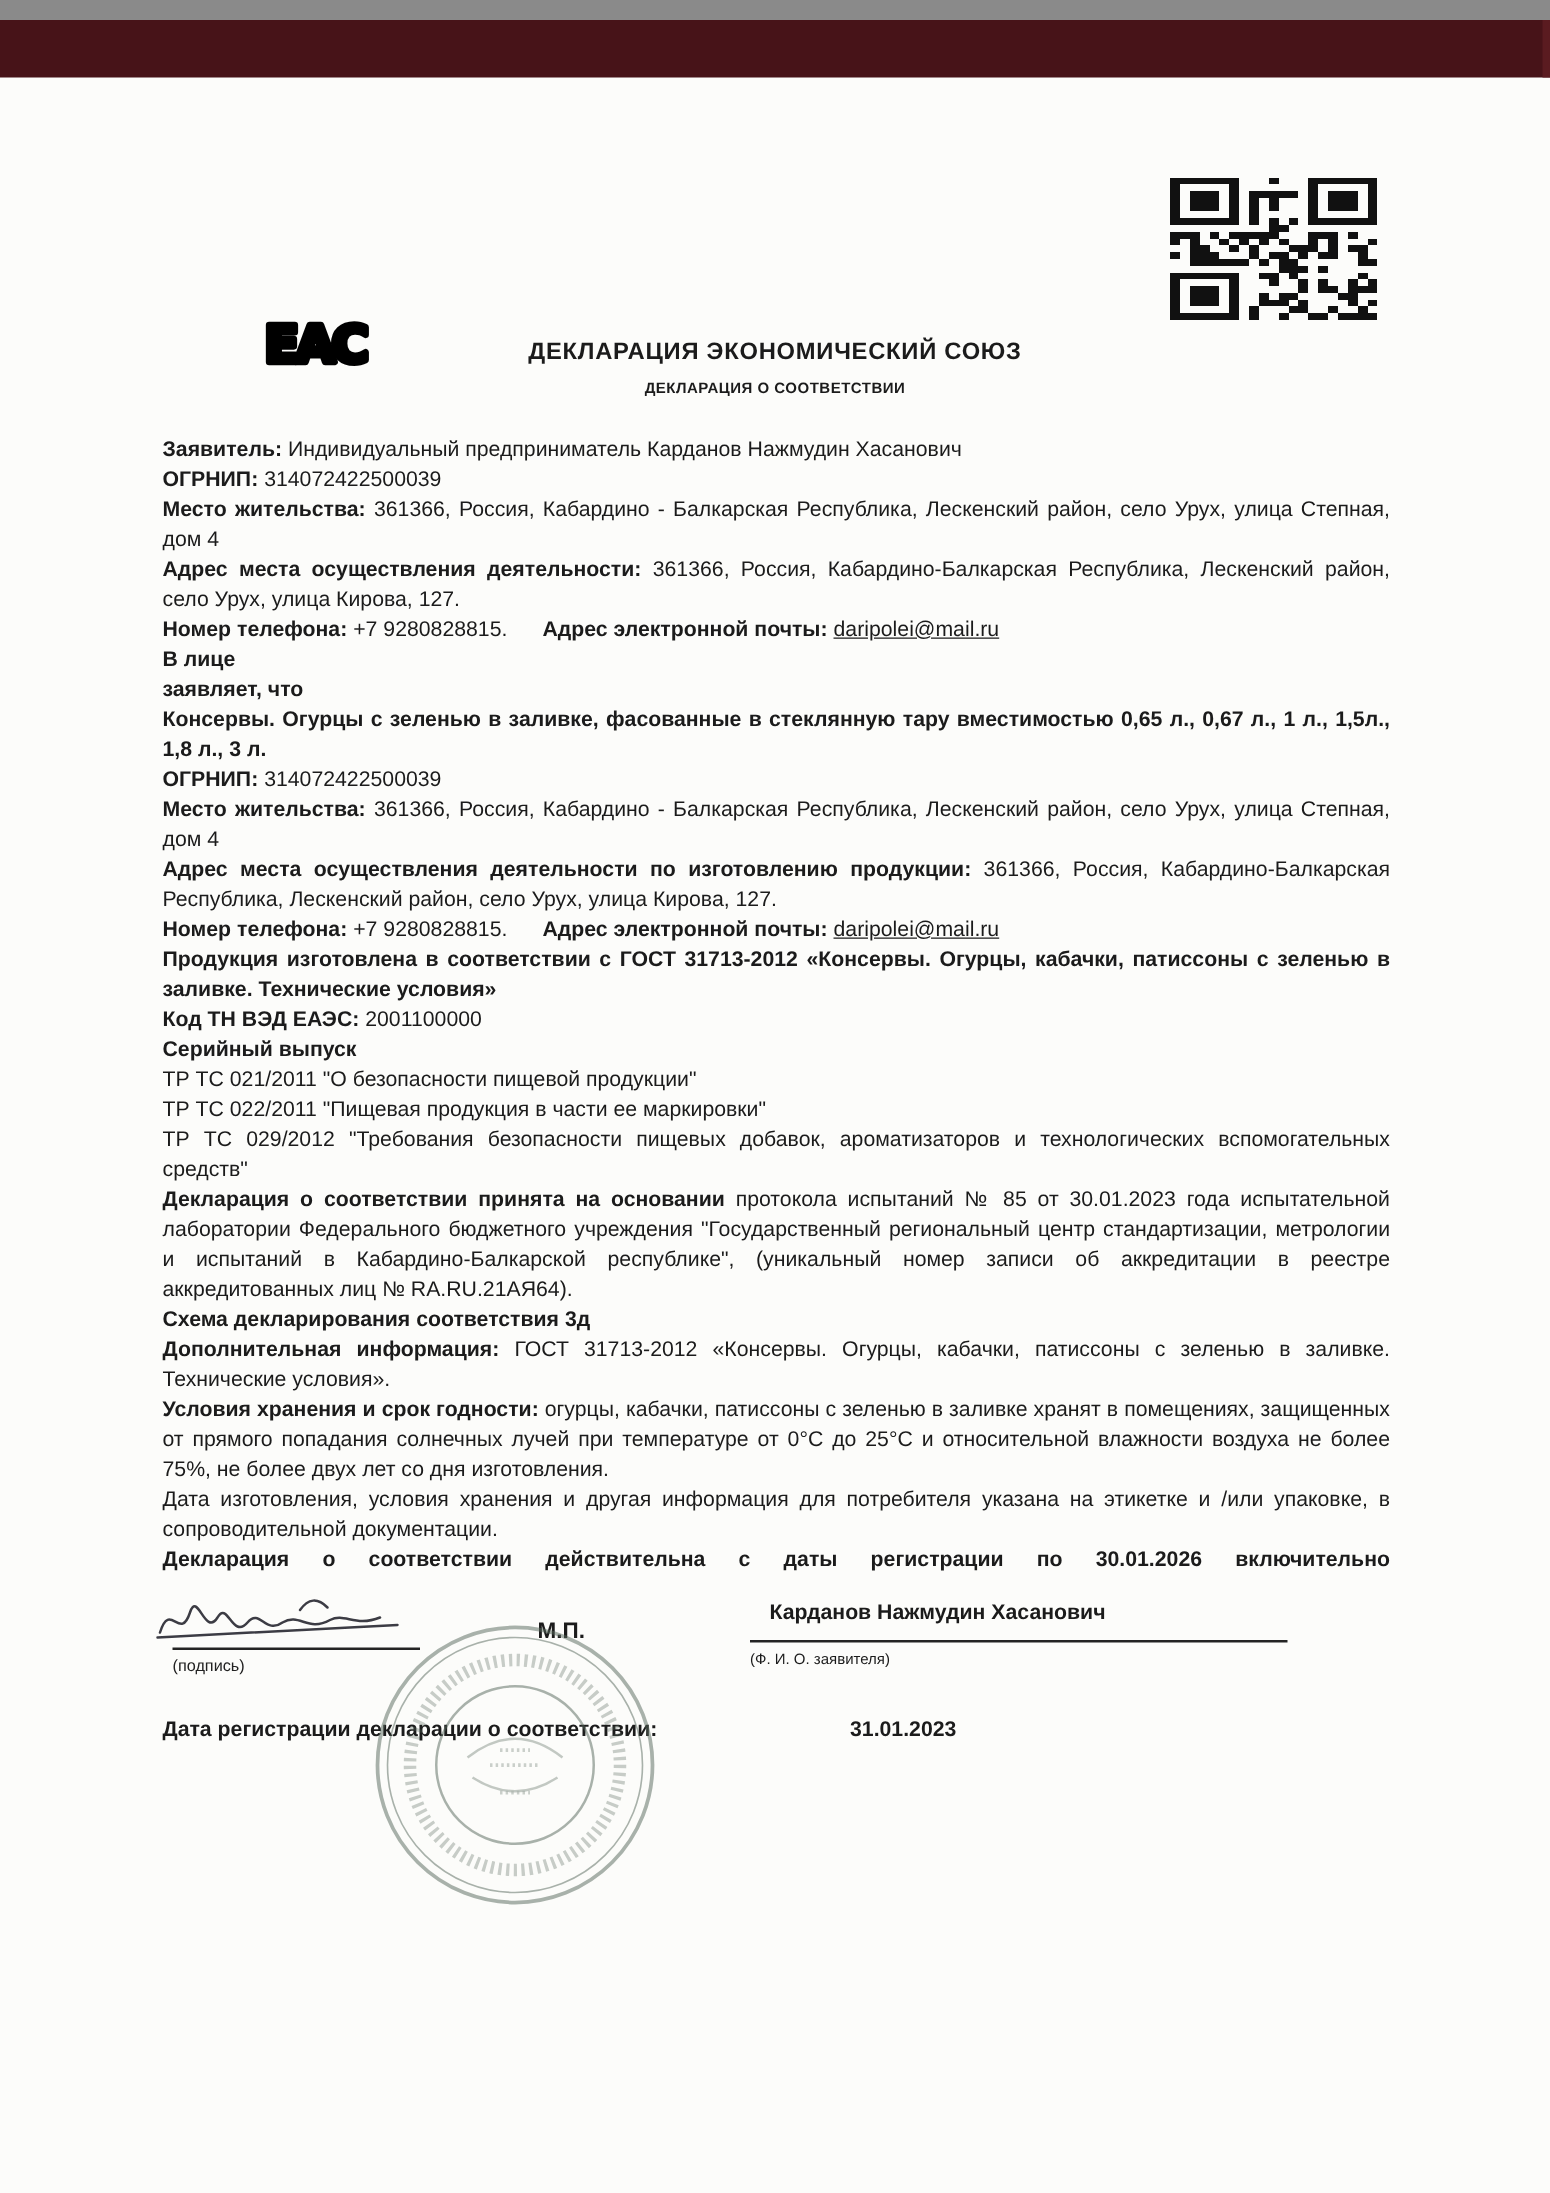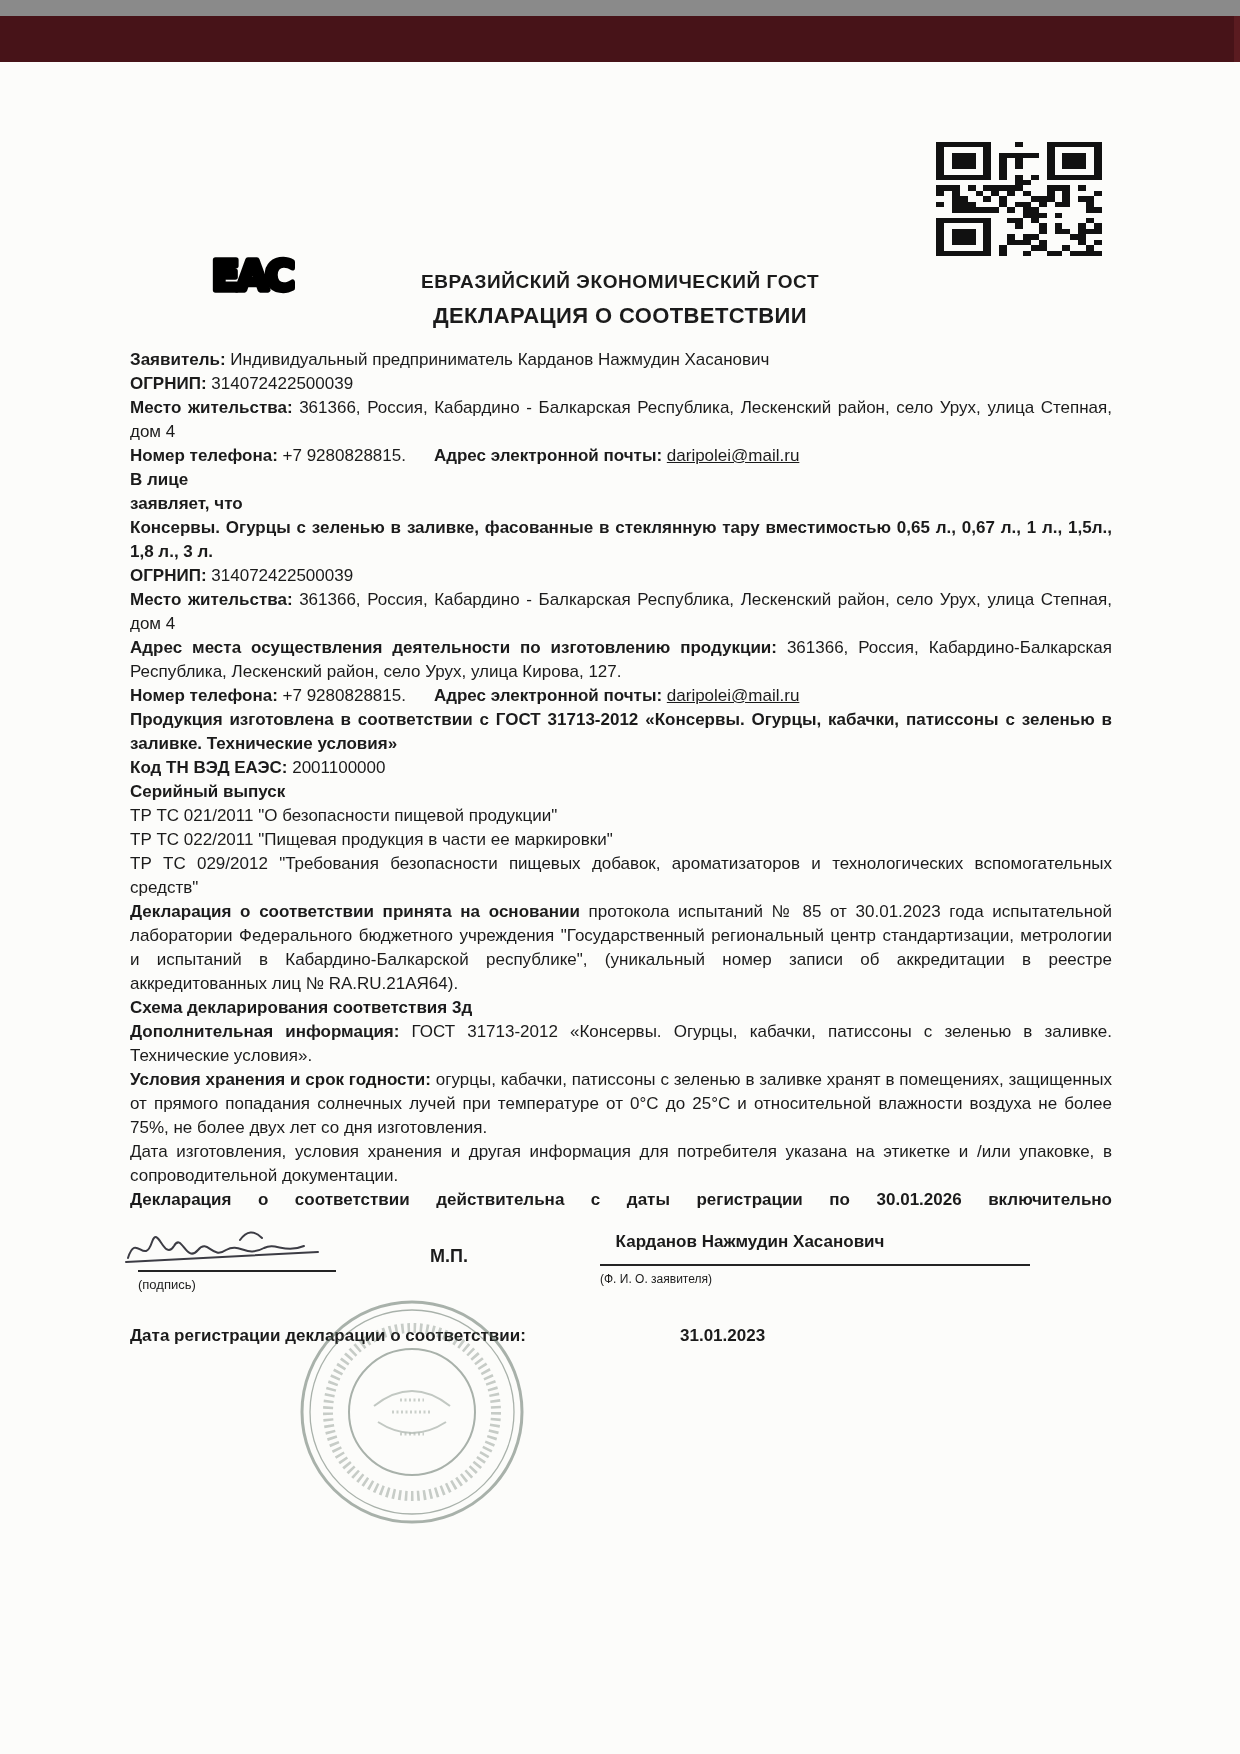--- a/index.html
+++ b/index.html
@@ -9,21 +9,21 @@
   .band:after{content:"";position:absolute;right:0;top:0;width:6px;height:46px;background:#5a1b20;}
 
   .eac{position:absolute;top:220px;left:208px;width:88px;height:72px;}
   .eac svg{width:100%;height:100%;}
 
   .qr{position:absolute;top:126px;left:936px;width:166px;height:114px;}
   .qr svg{width:100%;height:100%;display:block;}
 
   .titles{position:absolute;top:255px;left:0;width:1240px;text-align:center;}
   .t1{font-size:19px;font-weight:bold;letter-spacing:.6px;}
-  .t2{font-size:22px;font-weight:bold;margin-top:10px;letter-spacing:.4px;}
+  .t2{font-size:12px;font-weight:bold;margin-top:10px;letter-spacing:.4px;}
 
   .content{position:absolute;top:332px;left:130px;width:982px;font-size:17px;line-height:24px;text-align:justify;}
   .content p{margin:0;}
   .b{font-weight:bold;}
   .u{text-decoration:underline;}
   .tab{margin-left:28px;}
   .gs{margin-top:6px;} .gm{margin-top:12px;} .gl{margin-top:20px;}
   .stretch{text-align:justify;-moz-text-align-last:justify;text-align-last:justify;}
   .caption{font-size:13px;color:#222;}
 
@@ -178,29 +178,30 @@
         <rect x="14" y="20" width="1" height="1" fill="#111"></rect>
         <rect x="15" y="20" width="1" height="1" fill="#111"></rect>
         <rect x="17" y="20" width="1" height="1" fill="#111"></rect>
         <rect x="18" y="20" width="1" height="1" fill="#111"></rect>
         <rect x="19" y="20" width="1" height="1" fill="#111"></rect>
         <rect x="20" y="20" width="1" height="1" fill="#111"></rect>
       </svg>
   </div>
 
   <div class="titles">
-    <div class="t1">ЕВРАЗИЙСКИЙ ЭКОНОМИЧЕСКИЙ ГОСТ</div>
+    <div class="t1">ДЕКЛАРАЦИЯ ЭКОНОМИЧЕСКИЙ СОЮЗ</div>
     <div class="t2">ДЕКЛАРАЦИЯ О СООТВЕТСТВИИ</div>
   </div>
 
   <div class="content">
 
     <p><span class="b">Заявитель:</span> <span>Индивидуальный предприниматель Карданов Нажмудин Хасанович</span></p>
     <p><span class="b">ОГРНИП:</span> <span>314072422500039</span></p>
     <p class="gs"><span class="b">Место жительства:</span> <span>361366, Россия, Кабардино - Балкарская Республика, Лескенский район, село Урух, улица Степная, дом 4</span></p>
+    <p class="gs"><span class="b">Адрес места осуществления деятельности:</span> <span>361366, Россия, Кабардино-Балкарская Республика, Лескенский район, село Урух, улица Кирова, 127.</span></p>
     <p class="gm"><span class="b">Номер телефона:</span> <span>+7 9280828815.</span><span class="b tab">Адрес электронной почты:</span> <span class="u">daripolei@mail.ru</span></p>
 
     <p class="gm b">В лице</p>
     <p class="gs b">заявляет, что</p>
     <p class="gs b">Консервы. Огурцы с зеленью в заливке, фасованные в стеклянную тару  вместимостью 0,65 л., 0,67 л., 1 л., 1,5л., 1,8 л., 3 л.</p>
 
     <p><span class="b">ОГРНИП:</span> <span>314072422500039</span></p>
     <p class="gs"><span class="b">Место жительства:</span> <span>361366, Россия, Кабардино - Балкарская Республика, Лескенский район, село Урух, улица Степная, дом 4</span></p>
     <p class="gs"><span class="b">Адрес места осуществления деятельности по изготовлению продукции:</span> <span>361366, Россия, Кабардино-Балкарская Республика, Лескенский район, село Урух, улица Кирова, 127.</span></p>
     <p class="gm"><span class="b">Номер телефона:</span> <span>+7 9280828815.</span><span class="b tab">Адрес электронной почты:</span> <span class="u">daripolei@mail.ru</span></p>

